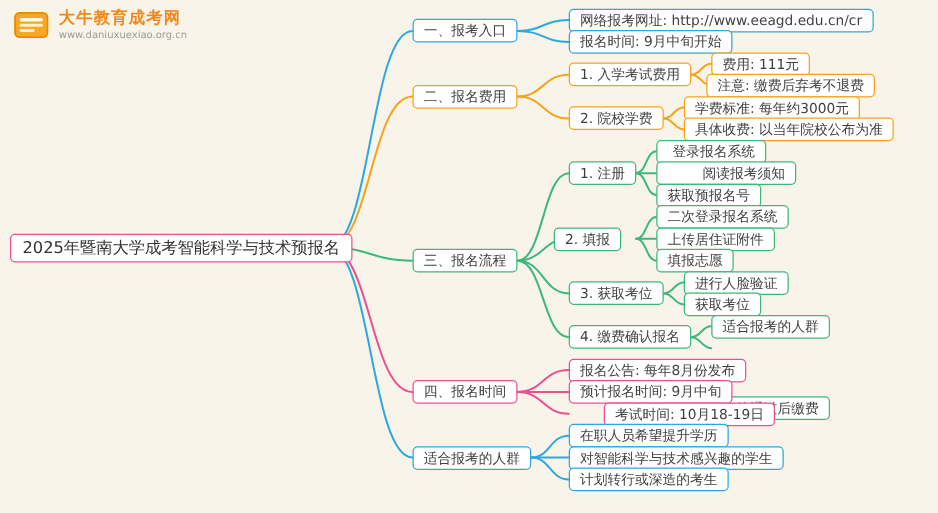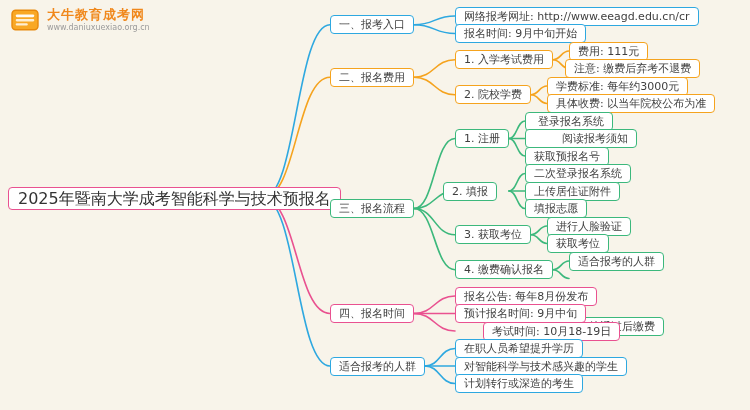--- a/index.html
+++ b/index.html
@@ -16,21 +16,21 @@
     border:1.5px solid #ccc;
     border-radius:4px;
     font-size:11px;
     line-height:13px;
     color:#3f3f3f;
     padding:2px 8px;
     white-space:nowrap;
     box-sizing:border-box;
   }
   #nodes .node.root{
-    font-size:16px;
+    font-size:13px;
     line-height:15px;
     padding:3px 9px;
     color:#333;
   }
   .logo{
     position:absolute;top:7px;left:10px;
     display:flex;align-items:center;gap:7px;z-index:5;
   }
   .logo-icon{width:30px;height:26px;display:block;}
   .logo-text{display:flex;flex-direction:column;line-height:1.15;}

